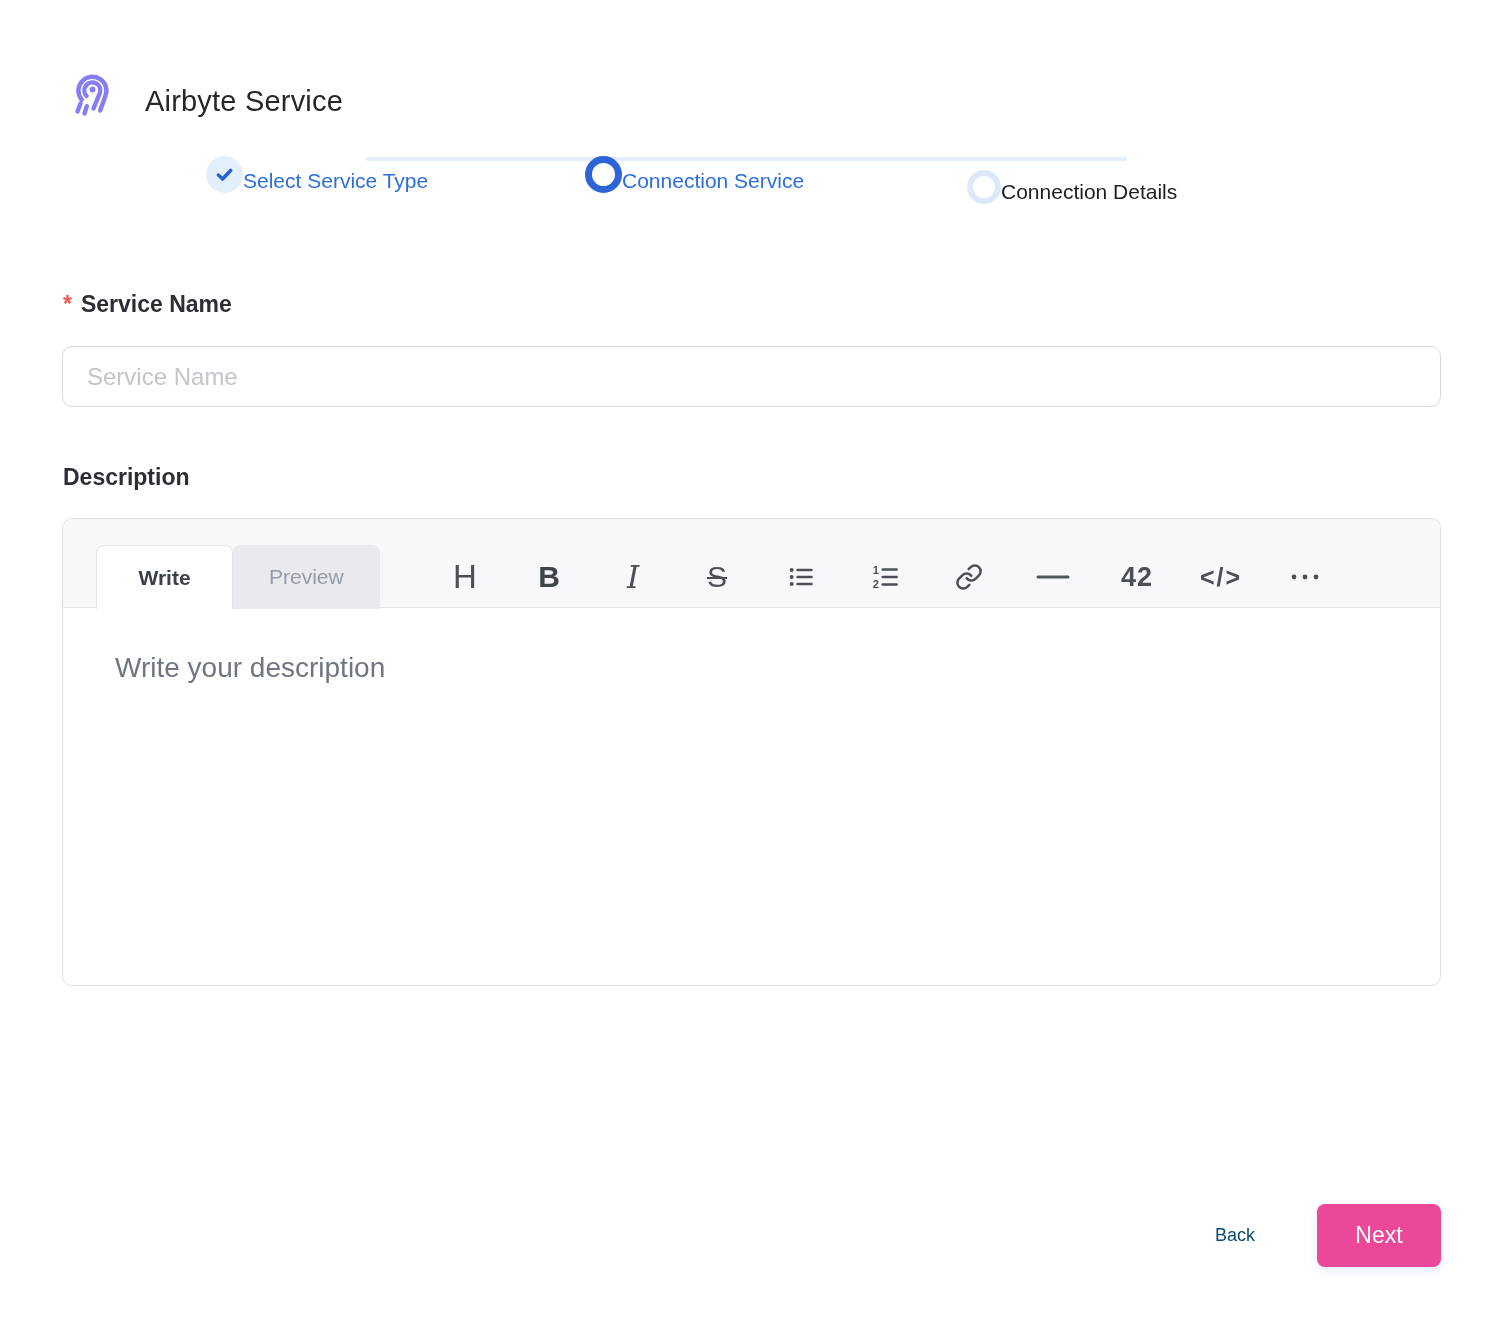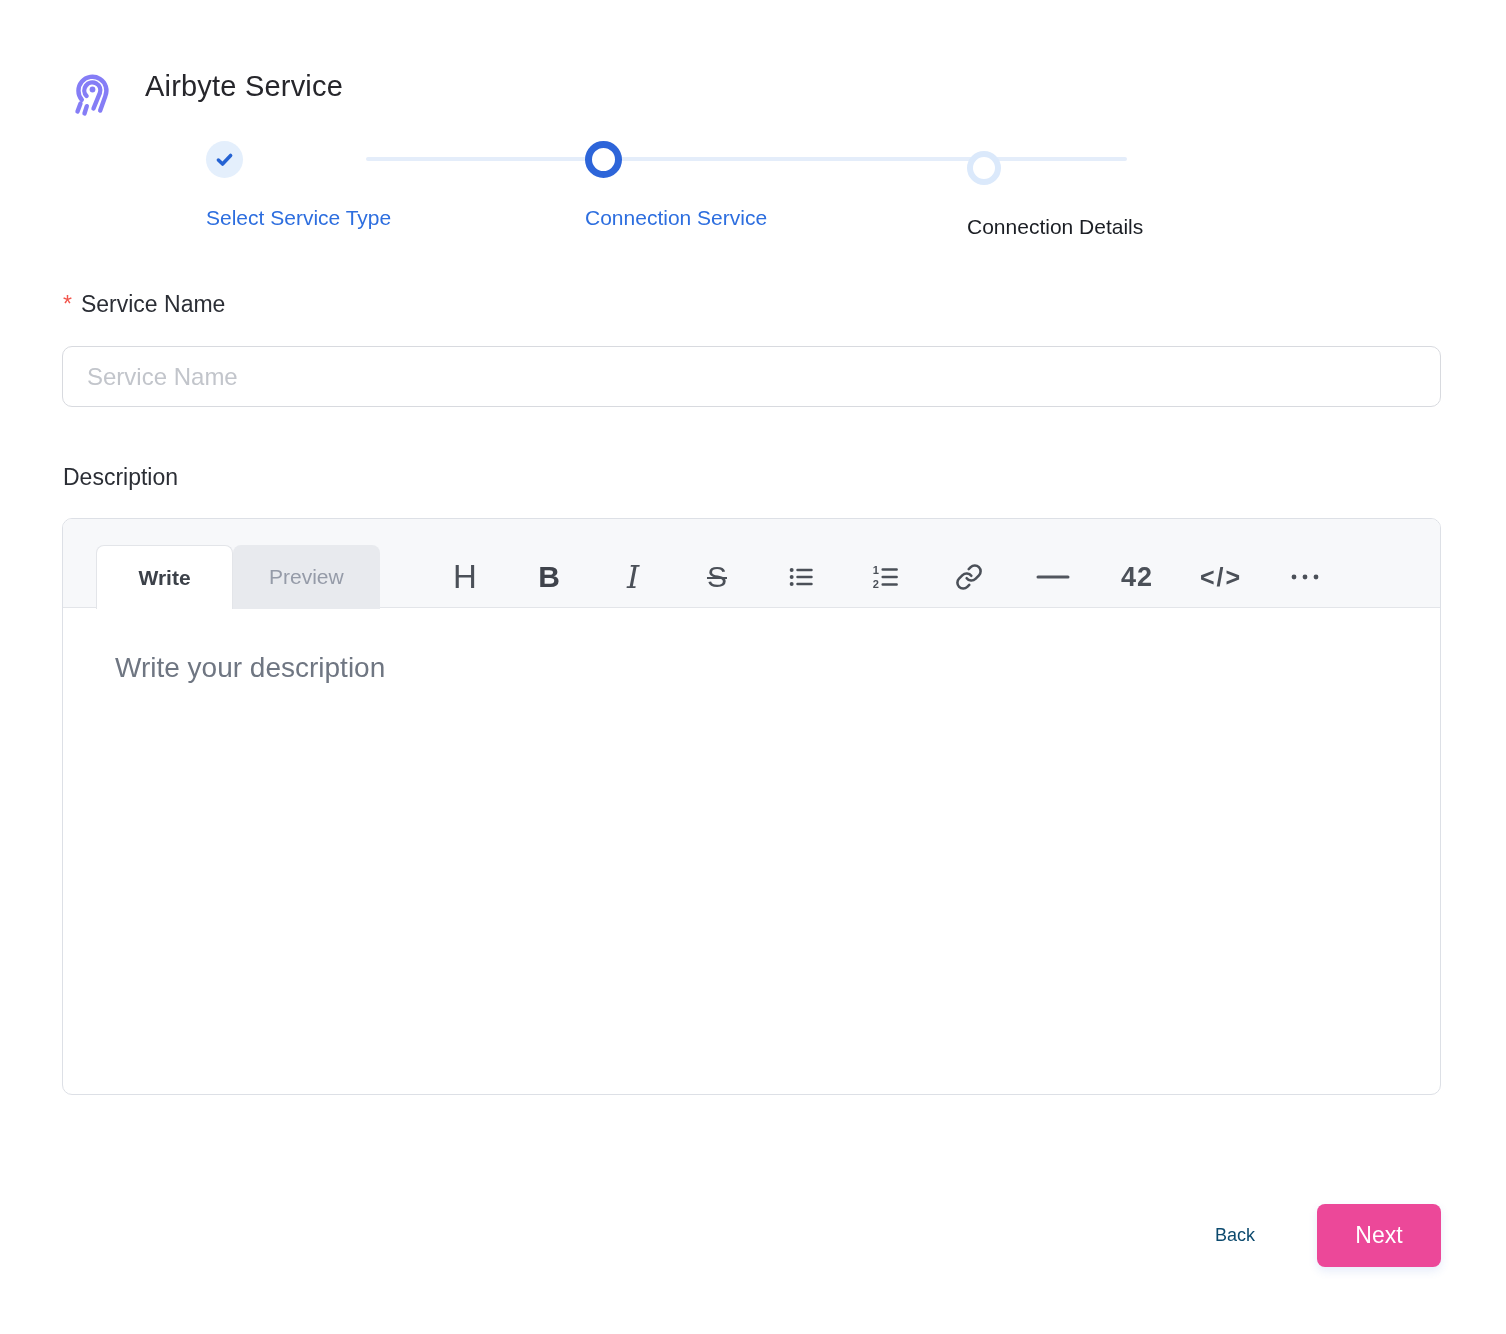--- a/index.html
+++ b/index.html
@@ -7,63 +7,63 @@
   body {
     width: 1506px; height: 1334px;
     font-family: "Liberation Sans", sans-serif;
     color: #2b2e35;
     position: relative;
     overflow: hidden;
   }
   .page { position: relative; width: 1506px; height: 1334px; }
 
   
-  .app-header { position: absolute; left: 65px; top: 70px; display: flex; align-items: flex-start; gap: 32px; }
+  .app-header { position: absolute; left: 65px; top: 70px; display: flex; align-items: flex-end; gap: 32px; }
   .logo { width: 48px; height: 48px; display: block; }
   .page-title { font-size: 29px; font-weight: 500; color: #26262b; letter-spacing: 0.2px; }
 
   
   .stepper { position: absolute; left: 0; top: 0; width: 100%; height: 240px; }
   .stepper-line { position: absolute; left: 366px; top: 157px; width: 761px; height: 4px; background: #e4edfa; border-radius: 2px; }
-  .step { position: absolute; width: 320px; display: flex; flex-direction: column; align-items: flex-start; cursor: pointer; }
+  .step { position: absolute; width: 320px; display: flex; flex-direction: row; align-items: flex-end; cursor: pointer; }
   .step-1 { left: 206px; top: 141px; }
   .step-2 { left: 585px; top: 141px; }
   .step-3 { left: 967px; top: 150px; }
   .step-circle-done {
     width: 37px; height: 37px; border-radius: 50%;
     background: #e4effc; display: flex; align-items: center; justify-content: center;
   }
   .step-circle-active {
     width: 37px; height: 37px; border-radius: 50%;
     background: #ffffff; border: 7px solid #2d65d9;
   }
   .step-circle-upcoming {
     width: 34px; height: 34px; border-radius: 50%; margin-top: 1px;
     background: #ffffff; border: 6px solid #dbe9fb;
   }
   .step-label { margin-top: 28px; font-size: 21px; font-weight: 500; white-space: nowrap; }
   .step-label.blue { color: #2d6edf; }
   .step-label.dark { color: #1b1e24; }
 
   
-  .field-label { position: absolute; left: 63px; font-size: 23px; font-weight: 400; color: #2b2e35; }
+  .field-label { position: absolute; left: 63px; font-size: 23px; font-weight: 700; color: #2b2e35; }
   .label-service-name { top: 291px; }
   .required-star { color: #f2564d; margin-right: 9px; font-size: 23px; }
   .text-input {
     position: absolute; left: 62px; top: 346px; width: 1379px; height: 61px;
     border: 1px solid #d8dadf; border-radius: 10px;
     padding: 0 24px; font-size: 24px; color: #2b2e35;
     font-family: "Liberation Sans", sans-serif; outline: none; background: #fff;
   }
   .text-input::placeholder { color: #c2c5cb; }
   .label-description { top: 464px; }
 
   
   .editor {
-    position: absolute; left: 62px; top: 518px; width: 1379px; height: 577px;
+    position: absolute; left: 62px; top: 518px; width: 1379px; height: 468px;
     border: 1px solid #dde0e6; border-radius: 10px; background: #ffffff;
   }
   .editor-header {
     position: absolute; left: 0; top: 0; width: 100%; height: 89px;
     background: #f7f8fa; border-bottom: 1px solid #e3e5e9;
     border-radius: 9px 9px 0 0;
   }
   .tabs { position: absolute; left: 33px; top: 26px; display: flex; }
   .tab {
     height: 64px; min-width: 137px; padding: 0 36px;

